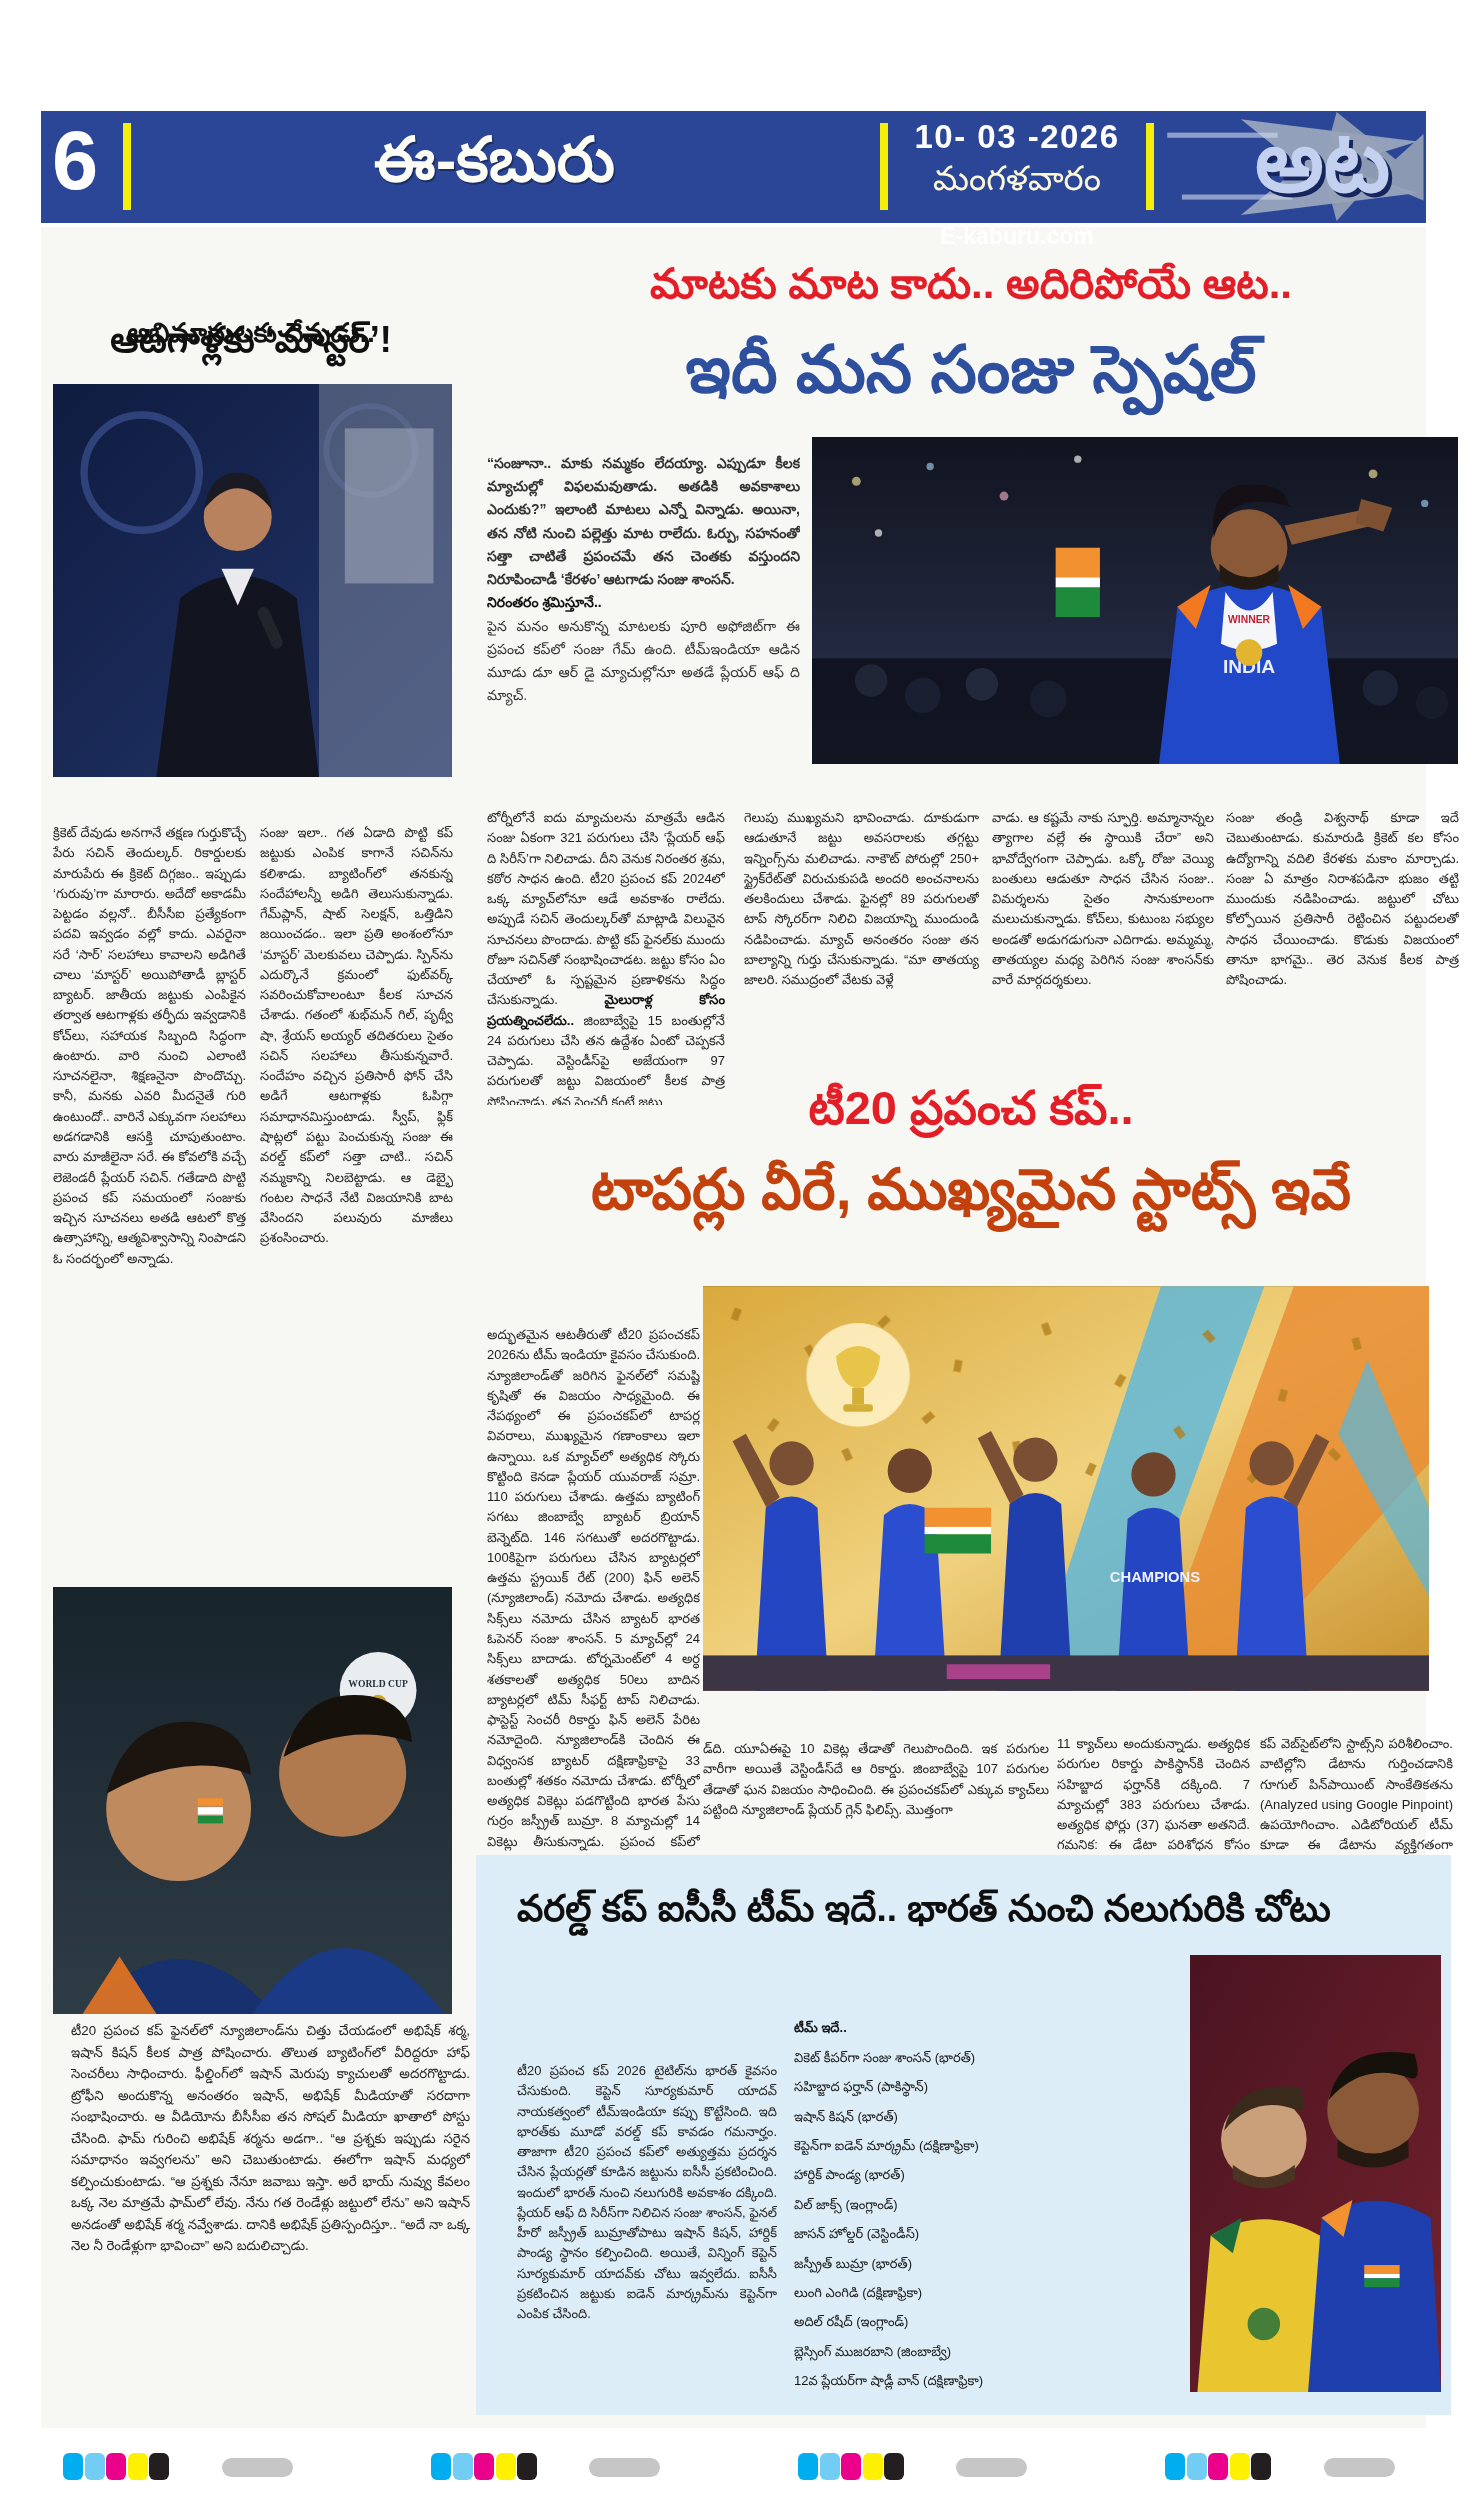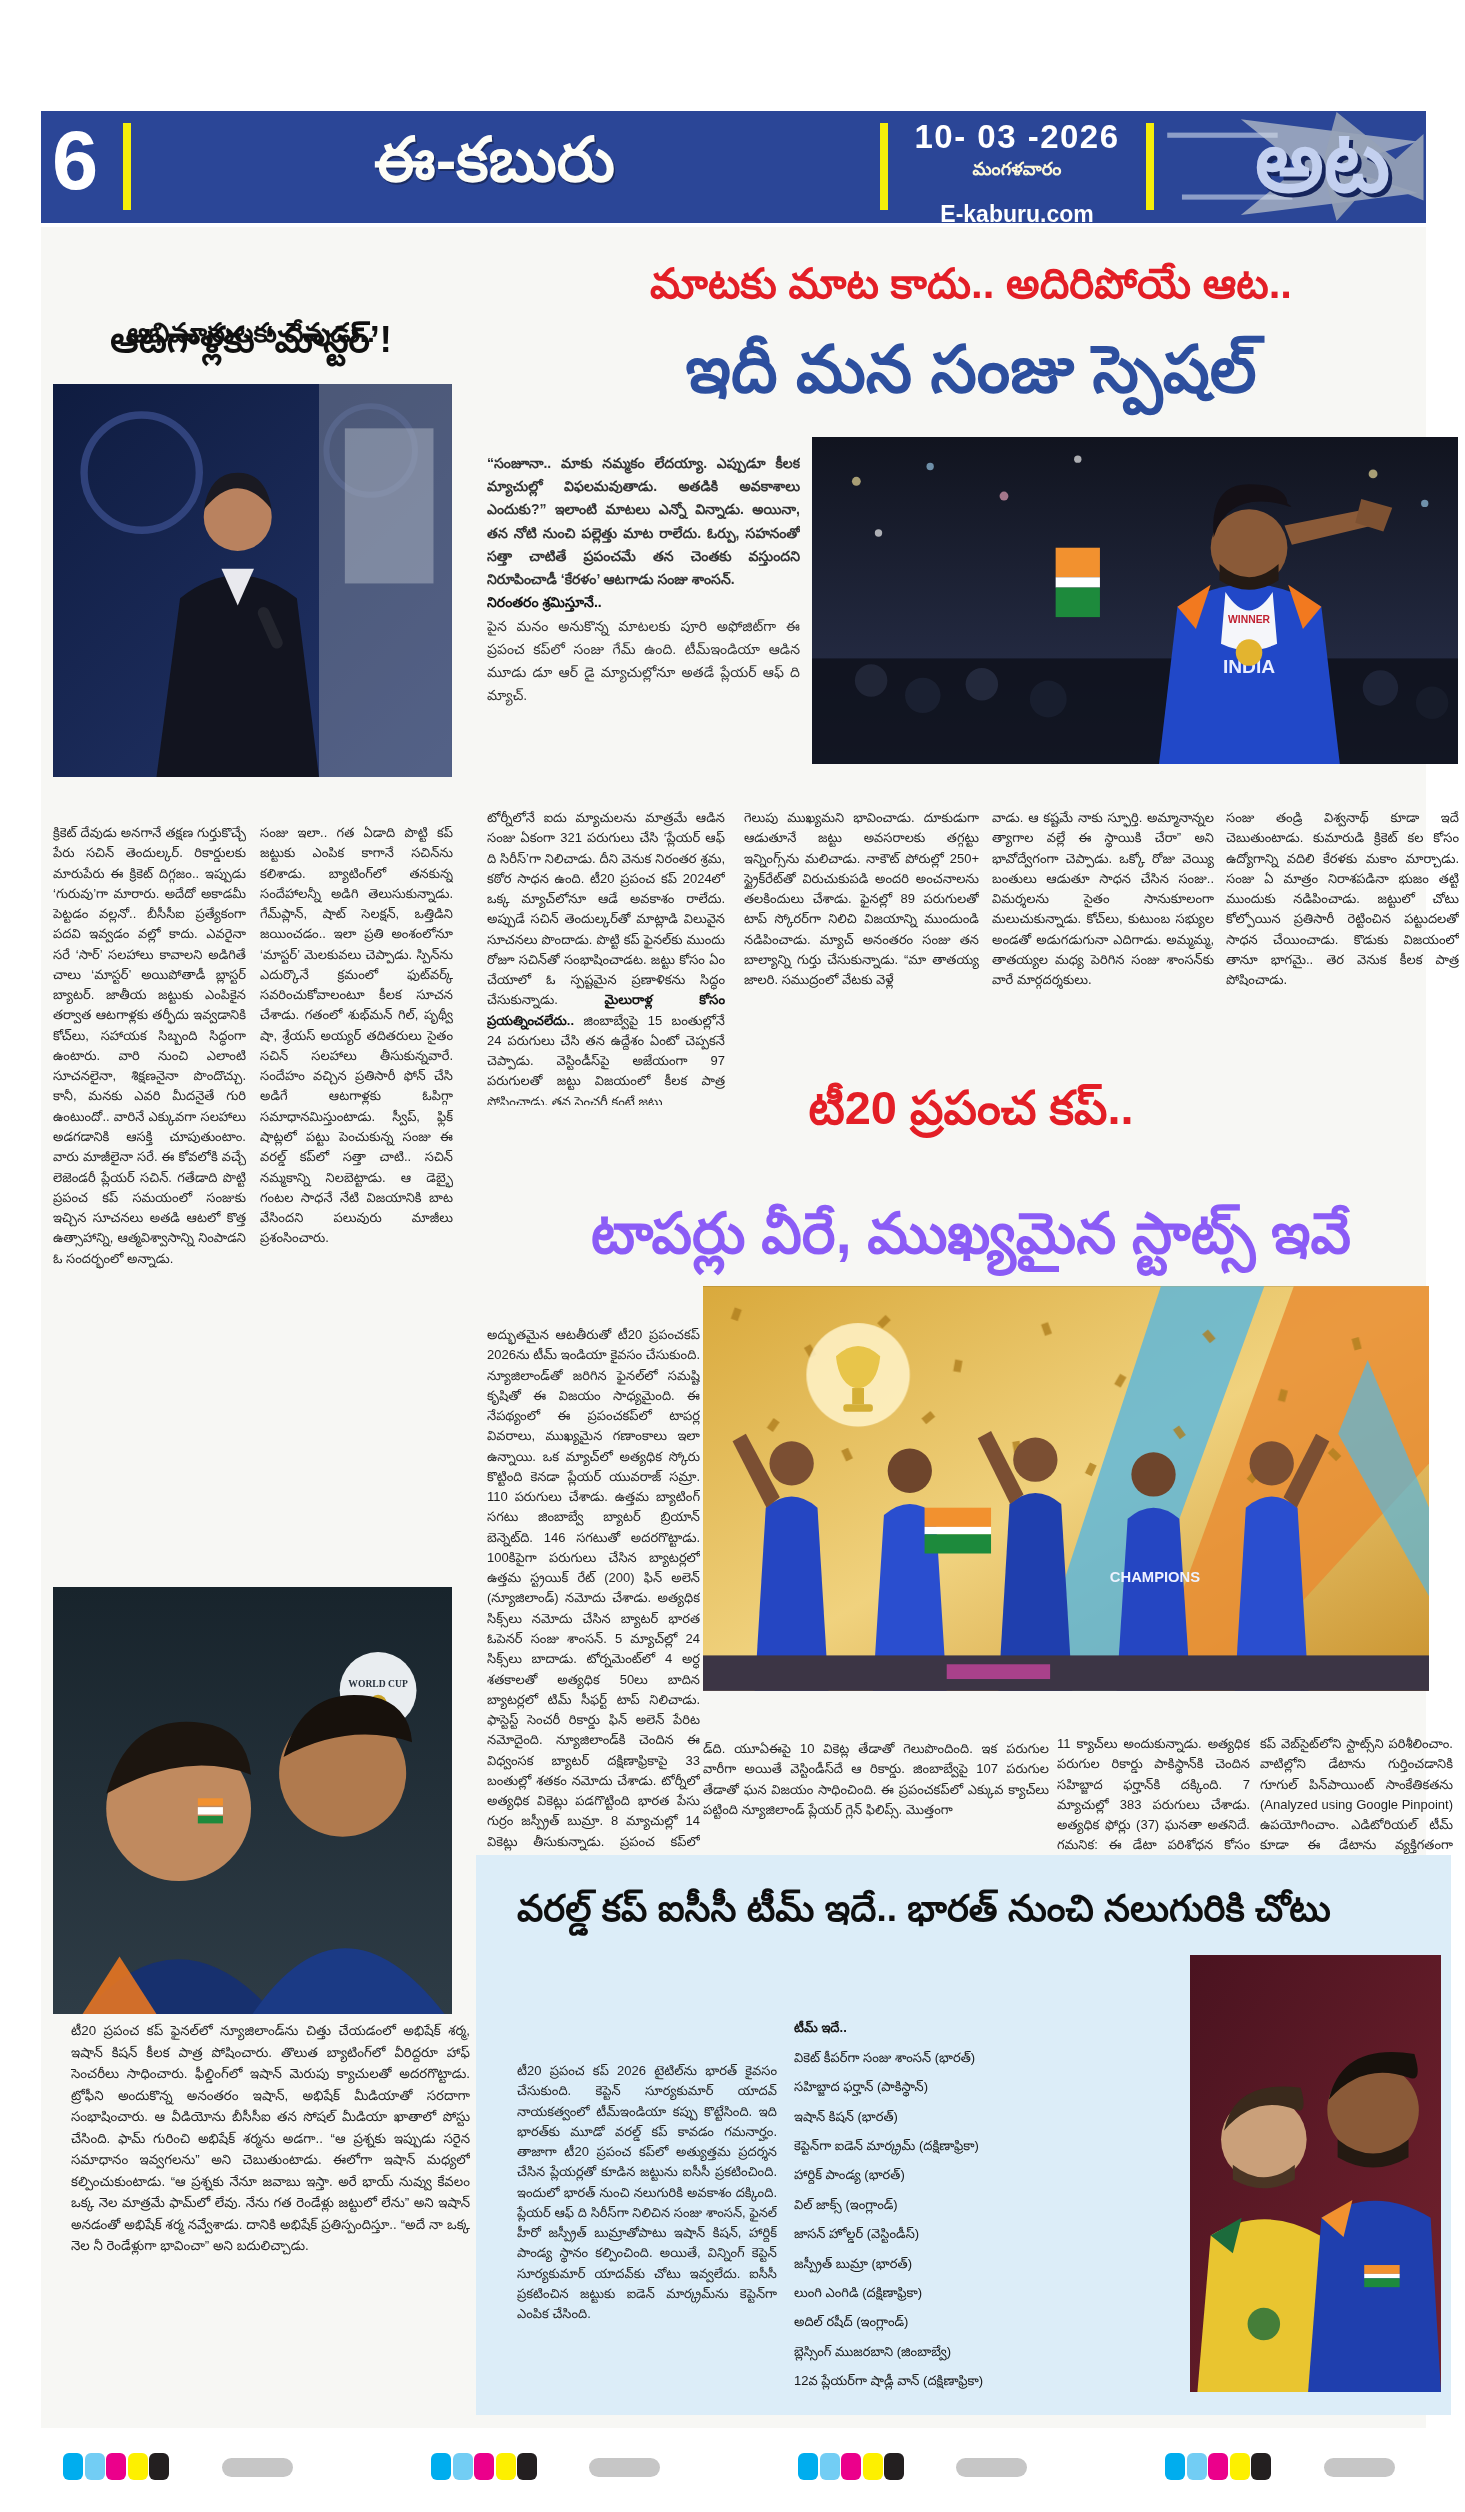--- a/index.html
+++ b/index.html
@@ -9,21 +9,21 @@
   .page-bg{left:41px;top:227px;width:1385px;height:2201px;background:#f7f7f4;}
   
   .header{left:41px;top:111px;width:1385px;height:112px;background:#2b4697;}
   .pageno{left:52px;top:115px;font-size:83px;font-weight:bold;color:#ffffff;line-height:1.1;}
   .ybar{width:8.1px;height:87px;background:#f5ee0a;top:123px;}
   .ybar1{left:123px;} .ybar2{left:880px;} .ybar3{left:1146px;}
   .masthead{left:199px;top:124px;width:591px;text-align:center;font-size:62px;font-weight:bold;
             color:#fdfdf6;text-shadow:1.5px 2.2px 0 rgba(0,0,0,.35);}
   .dateblk{left:895px;top:118px;width:244px;text-align:center;color:#fff;}
   .dateblk .d1{font-size:33px;font-weight:bold;letter-spacing:1.5px;}
-  .dateblk .d2{font-size:18px;font-weight:bold;color:#fdf8d8;margin-top:3px;}
+  .dateblk .d2{font-size:34px;font-weight:normal;color:#fdf8d8;margin-top:3px;}
   .dateblk .d3{font-size:23px;font-weight:bold;margin-top:17px;}
   .logo-zone{left:1152px;top:112px;width:272px;height:109px;overflow:hidden;}
   .logo-text{left:1255px;top:118px;font-size:86px;font-weight:bold;color:#c3d0ef;
              text-shadow:3.7px 3.7px 0 #16255c;line-height:1;}
   
   .kick1{font-weight:bold;text-align:center;}
   .btxt{font-size:13px;line-height:1.56;text-align:justify;color:#1e1e1e;overflow:hidden;margin-top:36px;}
   .subh{font-weight:bold;color:#111;}
   
   .la-h1{left:44px;top:282px;width:414px;text-align:center;font-size:27px;font-weight:bold;color:#141414;margin-top:36px;}
@@ -42,21 +42,21 @@
   .ma-head{left:480px;top:331px;width:982px;font-size:66px;color:#2d4f9e;}
   .ma-intro{left:487px;top:452px;width:313px;height:313px;font-size:14px;line-height:1.66;
             font-weight:bold;color:#333;text-align:justify;overflow:hidden;}
   .ma-photo{left:812px;top:437px;width:646px;height:327px;}
   .ma-c1{left:487px;top:772px;width:238px;height:297px;}
   .ma-c2{left:744px;top:772px;width:235px;height:297px;}
   .ma-c3{left:992px;top:772px;width:222px;height:297px;}
   .ma-c4{left:1226px;top:772px;width:233px;height:297px;}
   
   .st-kick{left:480px;top:1080px;width:982px;font-size:47px;color:#e31e26;}
-  .st-head{left:480px;top:1156px;width:982px;font-size:57px;color:#8b5cf6;margin-top:44px;}
+  .st-head{left:480px;top:1156px;width:982px;font-size:57px;color:#c2410c;}
   .st-photo{left:703px;top:1286px;width:726px;height:405px;}
   .st-c1{left:487px;top:1289px;width:213px;height:560px;}
   .st-c2{left:703px;top:1703px;width:346px;height:151px;}
   .st-c3{left:1057px;top:1698px;width:193px;height:161px;}
   .st-c4{left:1260px;top:1698px;width:193px;height:161px;}
   
   .team-box{left:476px;top:1855px;width:975px;height:560px;background:#dcedf8;}
   .tb-head{left:517px;top:1888px;width:908px;font-size:37px;font-weight:bold;color:#0f0f0f;}
   .tb-c1{left:517px;top:2025px;width:260px;height:371px;}
   .tb-list{left:794px;top:2020px;width:384px;height:378px;font-size:13px;color:#161616;overflow:hidden;}

